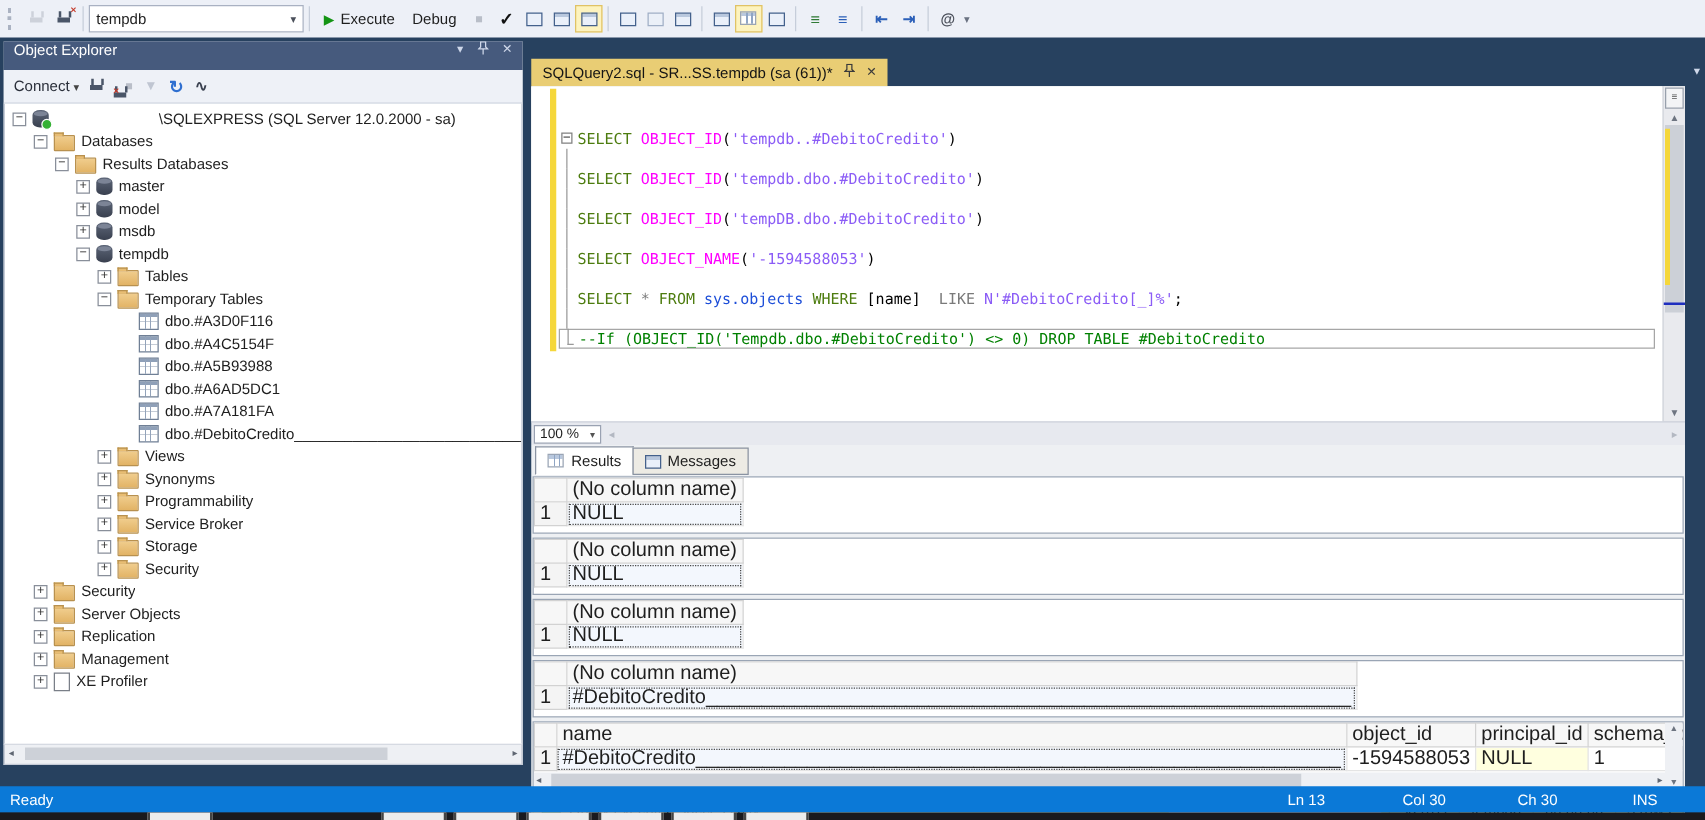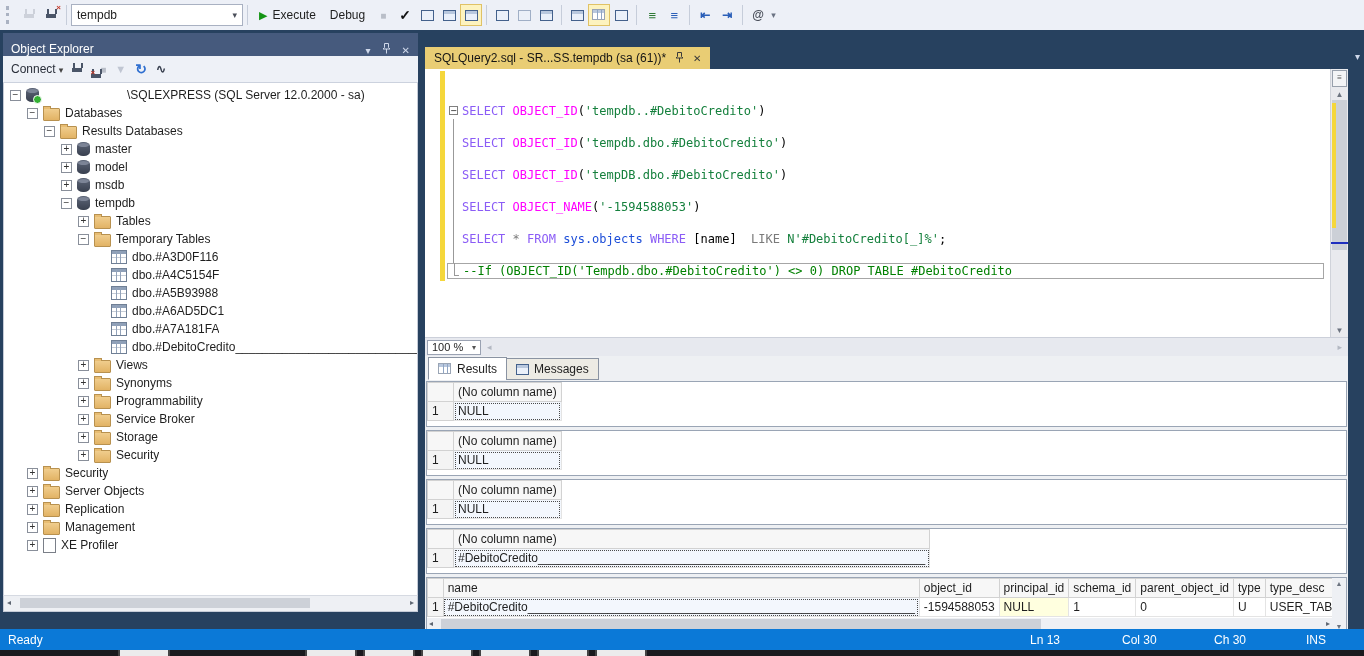--- a/index.html
+++ b/index.html
@@ -28,21 +28,21 @@
   .iplug::after{content:"";position:absolute;left:0;top:5px;width:10px;height:4px;background:#4a5568}
   .iplug.dim::before{border-color:#a7adb9}.iplug.dim::after{background:#a7adb9}
   .redx{position:absolute;top:0;right:1px;color:#c43a2a;font-size:8px;font-weight:bold;line-height:8px}
   .indent-ic{font-size:13px;color:#2f7a35;font-weight:bold}
   .bluearr{color:#2b5fb8;font-size:12px;font-weight:bold}
   .atic{color:#4a4f5a;font-size:12px;font-weight:bold}
   .ovf{color:#6a7282;font-size:9px;margin-left:2px}
 
   
   .oe{position:absolute;left:3px;top:33px;width:415px;height:579px;background:#fff;display:flex;flex-direction:column}
-  .oe-title{height:23px;background:#465a7d;color:#fff;display:flex;align-items:flex-end;padding:0 8px;flex:none}
+  .oe-title{height:23px;background:#465a7d;color:#fff;display:flex;align-items:flex-start;padding:0 8px;flex:none}
   .oe-title .sp{flex:1}
   .oe-title .ti{color:#cfd8ea;margin-left:11px;font-size:10px;cursor:default}
   .oe-bar{height:26px;background:#eef1f7;border-bottom:1px solid #ccd2de;display:flex;align-items:center;gap:9px;padding:0 8px;flex:none;color:#2a2f3a}
   .oe-bar .carr{font-size:9px;color:#444;margin-left:3px}
   .refresh{color:#2f6fd0;font-size:14px;font-weight:bold}
   .pulse{color:#3a4150;font-size:12px;font-weight:bold}
   .filt{color:#c0c6d2;font-size:11px}
   .oe-tree{flex:1;overflow:hidden;background:#fff;padding-top:3px;border-left:1px solid #c5cbd7;border-right:1px solid #c5cbd7}
   .trow{height:18px;display:flex;align-items:center;white-space:nowrap;overflow:hidden}
   .tog{width:9px;height:9px;border:1px solid #898f9a;background:#fff;font-size:10px;line-height:7px;text-align:center;color:#333;flex:none;margin-right:5px;box-sizing:content-box}
@@ -77,21 +77,21 @@
   .editor-row{height:268px;display:flex;flex:none;background:#fff}
   .code-area{flex:1;position:relative;overflow:hidden;background:#fff}
   .changebar{position:absolute;left:15px;top:2px;width:5px;height:210px;background:#f5d73b}
   .codelines{position:absolute;left:22px;top:2px;right:0}
   .cl{height:16px;line-height:16px;white-space:pre;font-family:"DejaVu Sans Mono",monospace;font-size:12px;display:flex;align-items:center;box-sizing:border-box}
   .fold{width:15px;height:16px;flex:none;position:relative}
   .fold.start::before{content:"−";position:absolute;left:2px;top:3px;width:9px;height:9px;border:1px solid #808080;background:#fff;font-size:10px;line-height:8px;text-align:center;color:#333;box-sizing:border-box}
   .fold.mid::before{content:"";position:absolute;left:6px;top:0;bottom:0;border-left:1px solid #999}
   .fold.end::before{content:"";position:absolute;left:6px;top:0;height:12px;width:4px;border-left:1px solid #999;border-bottom:1px solid #999}
   .boxed{border:1px solid #a6a6a6;margin-right:6px}
-  .c-k{color:#8b5cf6}.c-f{color:#ff00ff}.c-s{color:#15803d}.c-g{color:#1d4ed8}.c-c{color:#008000}.c-o{color:#7a7a7a}.c-p{color:#000}
+  .c-k{color:#4d7c0f}.c-f{color:#ff00ff}.c-s{color:#8b5cf6}.c-g{color:#1d4ed8}.c-c{color:#008000}.c-o{color:#7a7a7a}.c-p{color:#000}
 
   .vscroll{width:17px;flex:none;position:relative;background:#e9eaee;border-left:1px solid #d0d3da}
   .vs-grip{height:15px;margin:1px;border:1px solid #98a0ac;background:#f3f4f6;text-align:center;font-size:8px;line-height:13px;color:#555}
   .vs-arr{height:13px;text-align:center;font-size:8px;color:#6d7480;line-height:13px}
   .vs-track{position:absolute;left:0;right:0;top:31px;bottom:14px}
   .vs-thumb{position:absolute;left:1px;right:1px;top:0;height:150px;background:#ccd0d7}
   .vs-marks{position:absolute;left:1px;width:4px;top:3px;height:125px;background:#f5d73b}
   .vs-caret{position:absolute;left:0;right:0;top:142px;height:2px;background:#1f2fbf}
   .vs-down{position:absolute;bottom:0;left:0;right:0}
 
@@ -100,21 +100,21 @@
   .zoomc .arr{margin-left:auto;font-size:8px;color:#555}
   .ebb .a{color:#b3b8c2;font-size:9px;padding:0 6px}
   .ebb .track{flex:1}
 
   
   .results{flex:1;background:#eef0f3;padding:2px 0 0 1px;display:flex;flex-direction:column}
   .rtabs{display:flex;height:22px;flex:none;align-items:flex-end;padding-left:2px}
   .rtab{display:flex;align-items:center;gap:5px;padding:0 9px;height:20px;border:1px solid #8a93a2;background:#edebe4;font-size:12px;margin-right:-1px}
   .rtab.active{background:#fff;border-bottom-color:#fff;height:21px}
   .grid{background:#fff;border:1px solid #9aa5b5;margin:1px 1px 2px 0;padding-bottom:5px;overflow:hidden;flex:none;position:relative}
-  .grid table{border-collapse:collapse;table-layout:fixed;font-size:12px}
+  .grid table{border-collapse:collapse;table-layout:fixed;font-size:16px}
   .grid th{background:#f7f7f7;border:1px solid #d2d2d2;font-weight:normal;text-align:left;padding:0 4px;height:18px;overflow:hidden;white-space:nowrap}
   .grid td{border:1px solid #e4e4e4;padding:0 4px;height:18px;overflow:hidden;white-space:nowrap;text-overflow:ellipsis}
   .grid td.rn{background:#f4f4f4;border-color:#d2d2d2}
   .grid td.sel{outline:1px dotted #4a4a4a;outline-offset:-2px;background:#f3f7fd}
   .grid td.nullc{background:#ffffdf}
   .g-last{padding-right:14px;padding-bottom:0}
   .gvs{position:absolute;right:0;top:0;bottom:0;width:14px;background:#eef0f4;display:flex;flex-direction:column;justify-content:space-between;align-items:center;font-size:7px;color:#6d7480;padding:2px 0;box-sizing:border-box}
   .ghs{height:14px;background:#eef0f4;position:relative;margin-top:1px}
   .ghs .a{position:absolute;top:1px;font-size:8px;color:#5f6672}
   .ghs .thumb{position:absolute;left:14px;top:1px;width:600px;height:11px;background:#cdd1d8}

